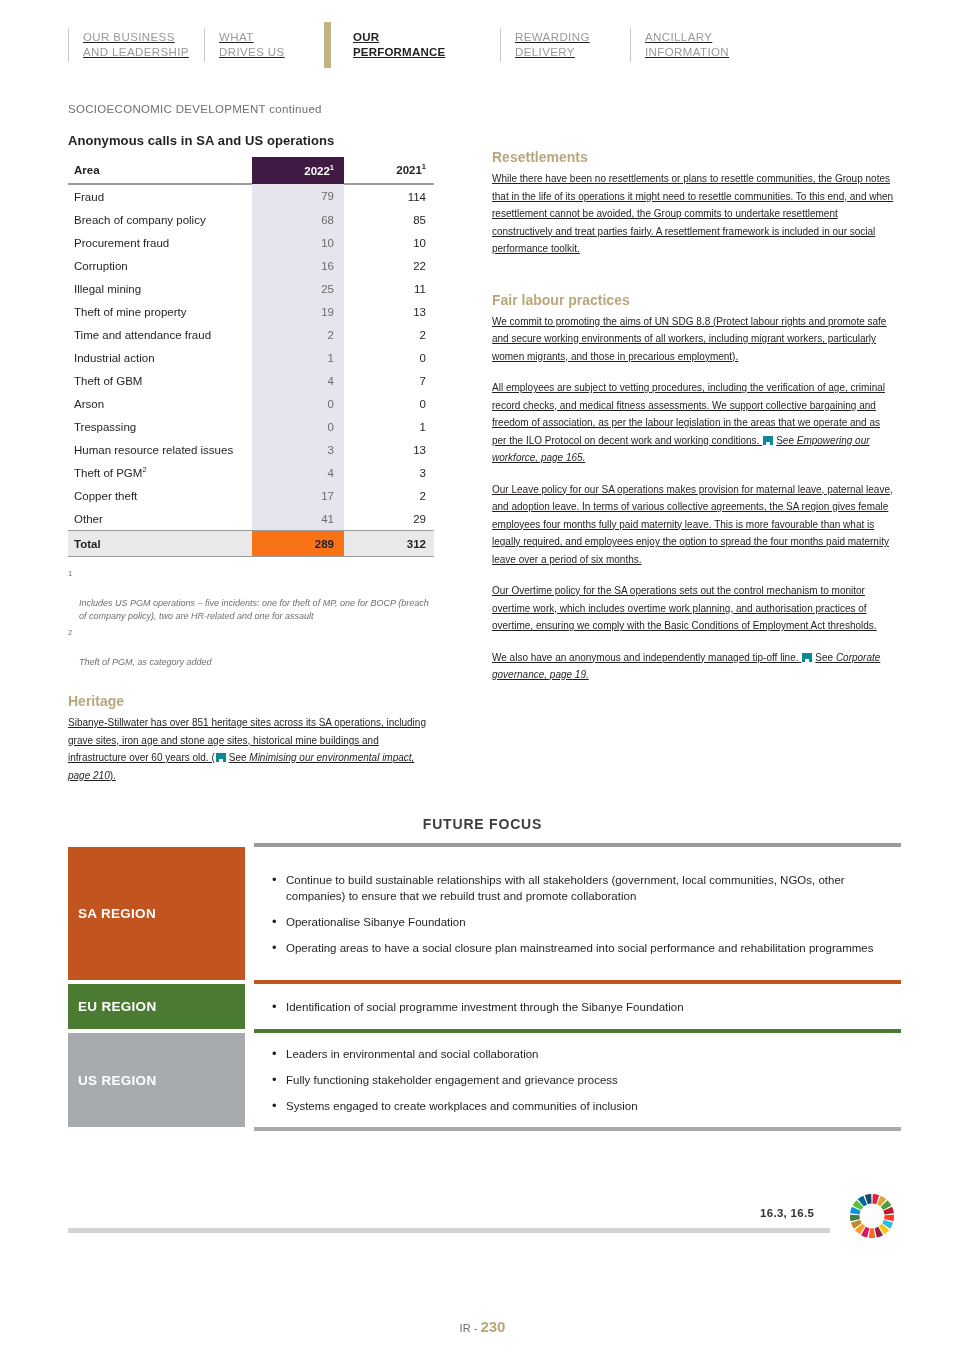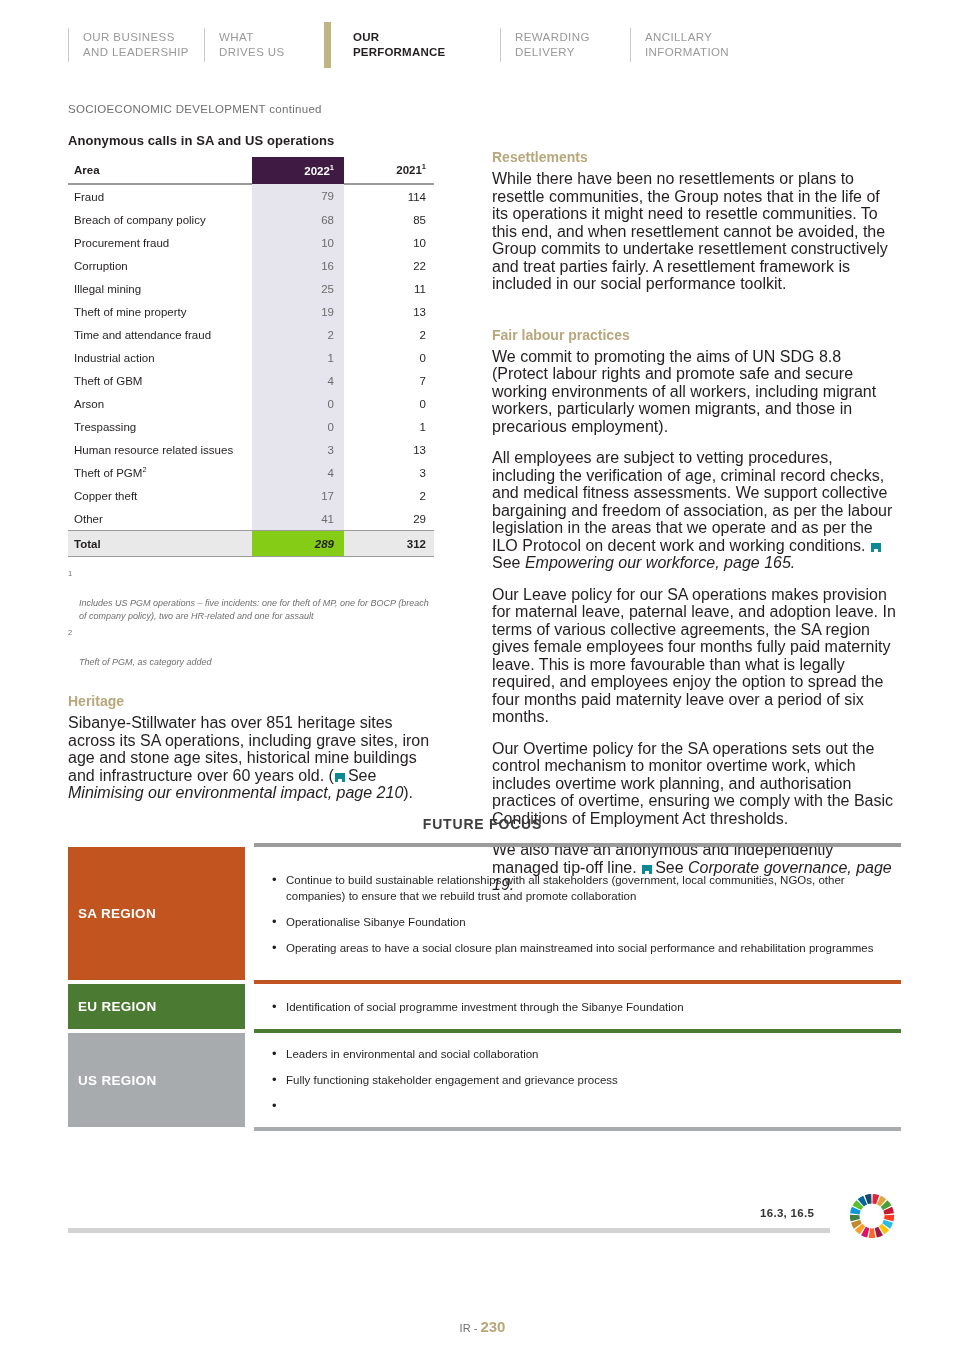--- a/index.html
+++ b/index.html
@@ -18,20 +18,21 @@
 
   
   .topnav {
     position: absolute;
     top: 22px;
     left: 68px;
     width: 840px;
     height: 46px;
     display: flex;
     align-items: flex-end;
+    text-decoration: underline;
   }
   .nav-item {
     position: relative;
     display: flex;
     align-items: flex-start;
     height: 46px;
   }
   .nav-rule {
     width: 1px;
     height: 34px;
@@ -156,23 +157,22 @@
     font-size: 11.5px;
   }
   tr.total-row td {
     height: 25px;
     font-weight: bold;
     border-top: 1.5px solid #9b9b9b;
     border-bottom: 1.5px solid #9b9b9b;
     background: #e9e9e9;
   }
   tr.total-row td.c-2022 {
-    background: #84cc16;
-    color: #231f20;
-    font-style: italic;
+    background: #f97316;
+    color: #231f20;
   }
   tr.total-row td.c-2021 { color: #231f20; }
 
   .footnotes {
     margin-top: 9px;
     font-size: 9px;
     color: #6f6f6f;
     font-style: italic;
     line-height: 13px;
   }
@@ -190,24 +190,25 @@
   .fn-text { flex: 1; margin-top: 31px; }
 
   .gold-head {
     color: #b9a77c;
     font-weight: bold;
     font-size: 14px;
     margin-top: 24px;
     margin-bottom: 5px;
   }
   .body-p {
-    font-size: 16px;
+    font-size: 10px;
     line-height: 17.5px;
     color: #231f20;
     margin: 0 0 14px 0;
+    text-decoration: underline;
   }
   .body-p.tight { margin-bottom: 0; }
   .bookmark {
     display: inline-block;
     width: 10px;
     height: 9px;
     background: #0e8a96;
     position: relative;
     top: 1px;
     margin: 0 3px 0 1px;
@@ -561,20 +562,21 @@
         <div class="ff-bullet">
           <div class="ff-dot">•</div>
           <div>Leaders in environmental and social collaboration</div>
         </div>
         <div class="ff-bullet">
           <div class="ff-dot">•</div>
           <div>Fully functioning stakeholder engagement and grievance process</div>
         </div>
         <div class="ff-bullet">
           <div class="ff-dot">•</div>
+          <div>Systems engaged to create workplaces and communities of inclusion</div>
         </div>
       </div>
     </div>
     <div class="ff-barpad">
       <div class="sp"></div>
       <div class="bar" style="height:4px;background:#a8abad"></div>
     </div>
   </div>
 
 <div class="footer-rule"></div>

